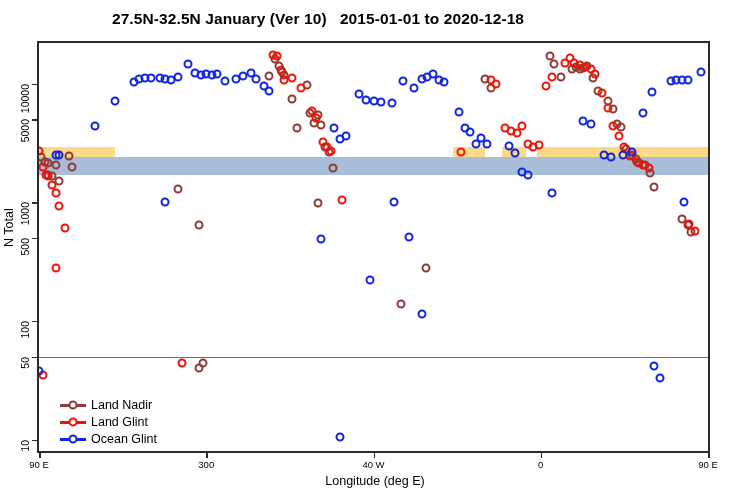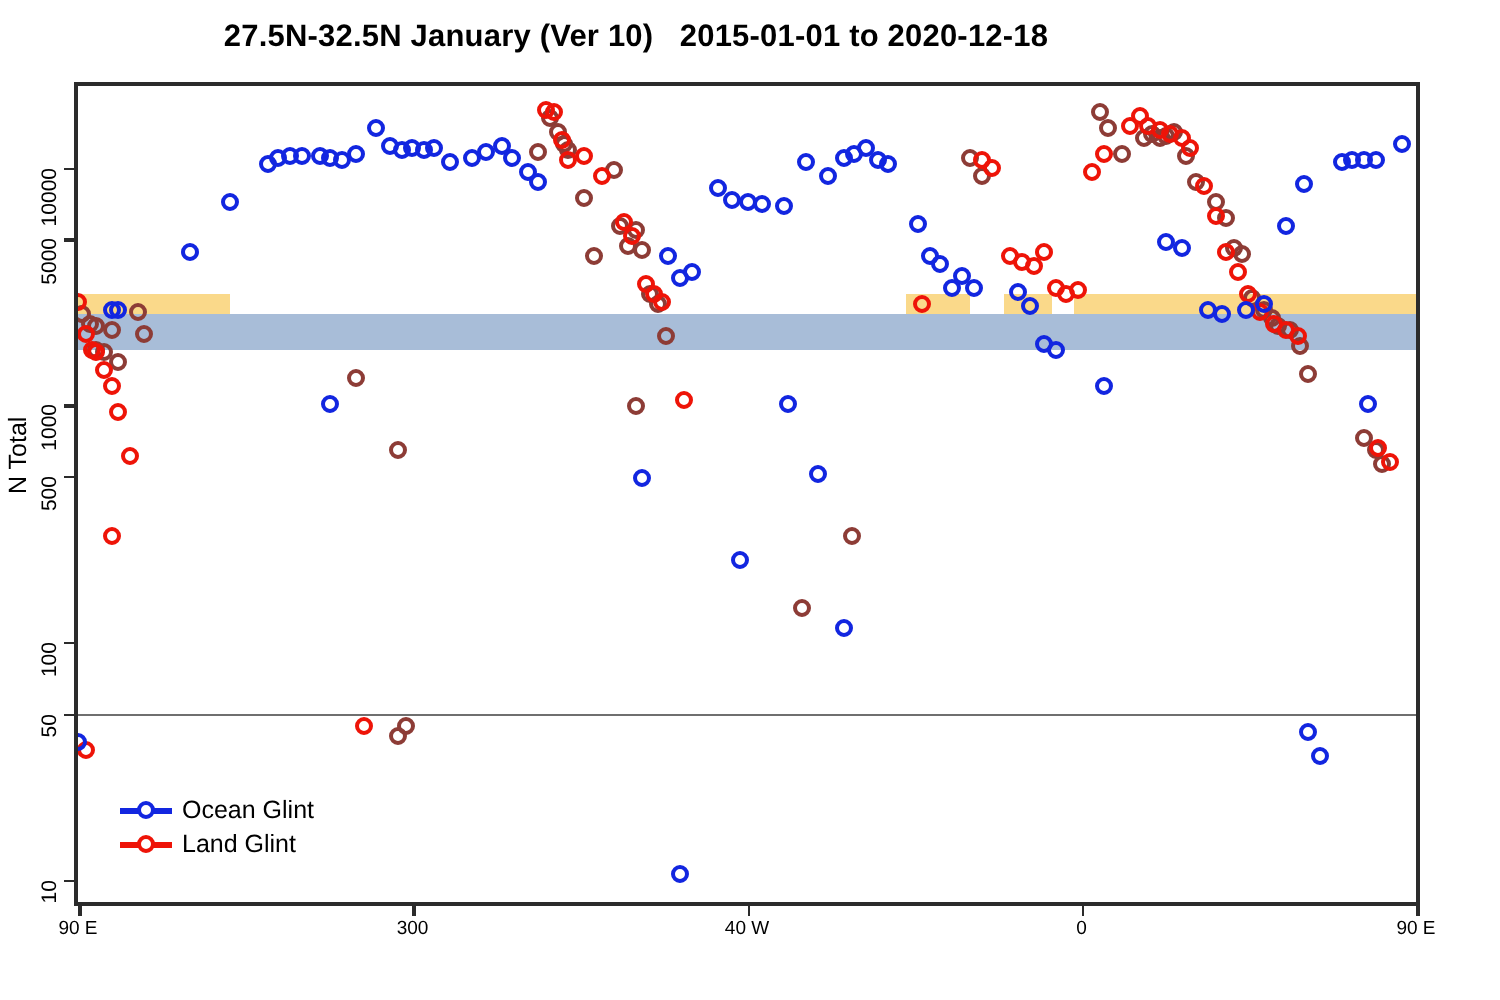--- a/index.html
+++ b/index.html
@@ -141,20 +141,21 @@
   }
 </style>
 </head>
 <body>
 
 <div id="figure">
 
   <div id="chart-title">27.5N-32.5N January (Ver 10)   2015-01-01 to 2020-12-18</div>
 
   <div id="y-axis-title">N Total</div>
+  <div id="x-axis-title">Longitude (deg E)</div>
 
   <div id="y-ticks">
       <div class="ytick-mark" style="left: 32px; top: 439.504px;"></div>
       <div class="ytick-label" style="left: 25px; top: 439.504px; transform: translate(-100%, -50%) rotate(-90deg); transform-origin: 100% 50%;">10</div>
       <div class="ytick-mark" style="left: 32px; top: 356.587px;"></div>
       <div class="ytick-label" style="left: 25px; top: 356.587px; transform: translate(-100%, -50%) rotate(-90deg); transform-origin: 100% 50%;">50</div>
       <div class="ytick-mark" style="left: 32px; top: 320.876px;"></div>
       <div class="ytick-label" style="left: 25px; top: 320.876px; transform: translate(-100%, -50%) rotate(-90deg); transform-origin: 100% 50%;">100</div>
       <div class="ytick-mark" style="left: 32px; top: 237.959px;"></div>
       <div class="ytick-label" style="left: 25px; top: 237.959px; transform: translate(-100%, -50%) rotate(-90deg); transform-origin: 100% 50%;">500</div>
@@ -374,27 +375,34 @@
         <div class="marker m-ocean" style="border-color: rgb(18, 38, 224); left: 0px; top: 327.725px;"></div>
         <div class="marker m-ocean" style="border-color: rgb(18, 38, 224); left: 615.108px; top: 322.569px;"></div>
         <div class="marker m-ocean" style="border-color: rgb(18, 38, 224); left: 620.683px; top: 334.994px;"></div>
         <div class="marker m-ocean" style="border-color: rgb(18, 38, 224); left: 301.05px; top: 393.99px;"></div>
       </div>
   </div>
 
   <div id="legend">
       <div class="legend-row">
         <div class="legend-swatch">
-          <div class="lline" style="background: rgb(18, 38, 224);"></div>
-          <div class="lmark" style="border-color: rgb(18, 38, 224);"></div>
+          <div class="lline" style="background: rgb(141, 60, 54);"></div>
+          <div class="lmark" style="border-color: rgb(141, 60, 54);"></div>
         </div>
-        <div class="legend-label">Ocean Glint</div>
+        <div class="legend-label">Land Nadir</div>
       </div>
       <div class="legend-row">
         <div class="legend-swatch">
           <div class="lline" style="background: rgb(238, 20, 8);"></div>
           <div class="lmark" style="border-color: rgb(238, 20, 8);"></div>
         </div>
         <div class="legend-label">Land Glint</div>
       </div>
+      <div class="legend-row">
+        <div class="legend-swatch">
+          <div class="lline" style="background: rgb(18, 38, 224);"></div>
+          <div class="lmark" style="border-color: rgb(18, 38, 224);"></div>
+        </div>
+        <div class="legend-label">Ocean Glint</div>
+      </div>
     </div>
 
 </div>
 
 </body></html>

